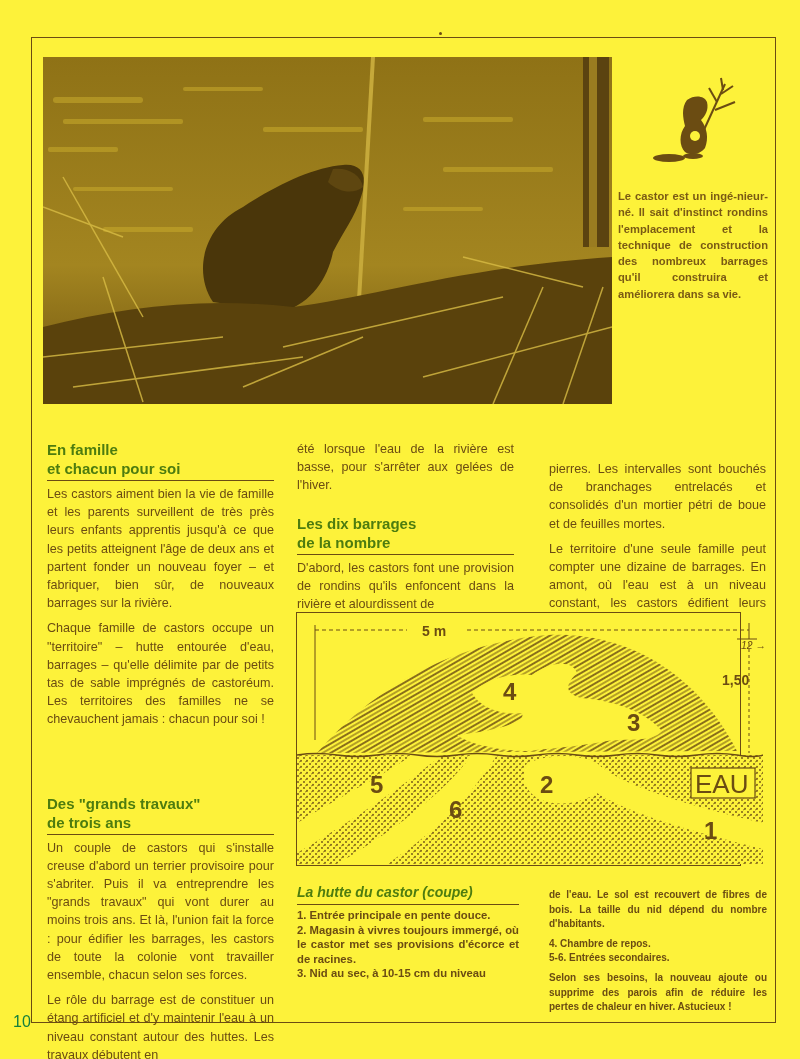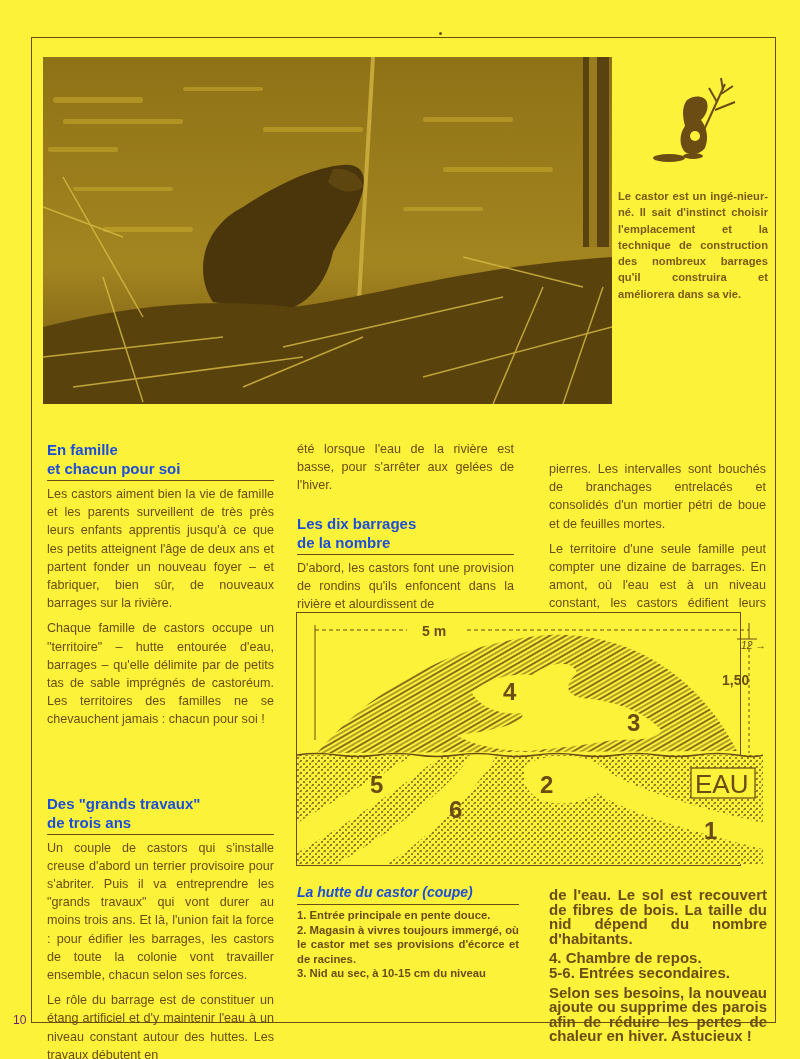--- a/index.html
+++ b/index.html
@@ -21,39 +21,39 @@
   .photo svg { display:block; }
   .mascot { position:absolute; left:645px; top:72px; width:100px; height:100px; }
   .caption {
     position:absolute; left:618px; top:188px; width:150px;
     font-size:11.2px; line-height:16.3px; font-weight:bold; color:#7a5a14;
     text-align:justify;
   }
   .col { position:absolute; font-size:12.6px; line-height:18.2px; color:#6b4c12; text-align:justify; }
   .col p { margin:0 0 7px 0; }
   .heading {
-    font-weight:bold; font-size:15px; line-height:19px; color:#1d4ed8;
+    font-weight:bold; font-size:15px; line-height:19px; color:#4d7c0f;
     border-bottom:1.6px solid #6b4c12; padding-bottom:2px; margin-bottom:4px;
     text-align:left;
   }
   .heading span { display:block; }
   .col1 { left:47px; top:440px; width:227px; }
   .col2 { left:297px; top:440px; width:217px; }
   .col3 { left:549px; top:460px; width:217px; }
   .suite { font-style:italic; font-size:10.5px; text-align:right; display:block; margin-top:-2px; }
   .diagram {
     position:absolute; left:296px; top:612px; width:445px; height:254px;
     border:1.5px solid #6b4c12; box-sizing:border-box; background:#fdf23a;
   }
   .hutte { position:absolute; left:297px; top:883px; width:222px; font-size:11.3px; line-height:14.6px; font-weight:bold; color:#6b4c12; }
   .hutte .heading { font-size:14px; margin-bottom:3px;font-style:italic; }
   .hutte p { margin:0 0 5px 0; text-align:justify; }
-  .hutte2 { position:absolute; left:549px; top:888px; width:218px; font-size:15px; line-height:14.6px; font-weight:bold; color:#6b4c12; }
+  .hutte2 { position:absolute; left:549px; top:888px; width:218px; font-size:10px; line-height:14.6px; font-weight:bold; color:#6b4c12; }
   .hutte2 p { margin:0 0 5px 0; text-align:justify; }
-  .pageno { position:absolute; left:13px; top:1013px; font-size:12px; color:#701a75; }
+  .pageno { position:absolute; left:13px; top:1013px; font-size:16px; color:#15803d; }
   .lbl { font-family:"Liberation Sans", sans-serif; font-weight:bold; fill:#6b4c12; }
 </style>
 </head>
 <body>
 
 <div class="dot"></div>
 <div class="frame"></div>
 
 <div class="photo" title="Castor dans l'eau près d'un barrage de branches">
   <svg width="569" height="347" viewBox="0 0 569 347">
@@ -115,21 +115,21 @@
       <line x1="58" y1="60" x2="80" y2="12"></line>
       <line x1="72" y1="30" x2="64" y2="16"></line>
       <line x1="76" y1="22" x2="88" y2="14"></line>
       <line x1="78" y1="18" x2="76" y2="6"></line>
       <line x1="70" y1="38" x2="90" y2="30"></line>
     </g>
     <circle cx="50" cy="64" r="5" fill="#fdf23a"></circle>
   </svg>
 </div>
 
-<div class="caption">Le castor est un ingé-nieur-né. Il sait d'instinct choisir l'emplacement et la technique de construction des nombreux barrages qu'il construira et améliorera dans sa vie.</div>
+<div class="caption">Le castor est un ingé-nieur-né. Il sait d'instinct rondins l'emplacement et la technique de construction des nombreux barrages qu'il construira et améliorera dans sa vie.</div>
 
 <div class="col col1">
   <div class="heading">
     <span>En famille</span>
     <span>et chacun pour soi</span>
   </div>
   <p>Les castors aiment bien la vie de famille et les parents surveillent de très près leurs enfants apprentis jusqu'à ce que les petits atteignent l'âge de deux ans et partent fonder un nouveau foyer – et fabriquer, bien sûr, de nouveaux barrages sur la rivière.</p>
   <p>Chaque famille de castors occupe un "territoire" – hutte entourée d'eau, barrages – qu'elle délimite par de petits tas de sable imprégnés de castoréum. Les territoires des familles ne se chevauchent jamais : chacun pour soi !</p>
   <div style="height:58px"></div>
   <div class="heading">

